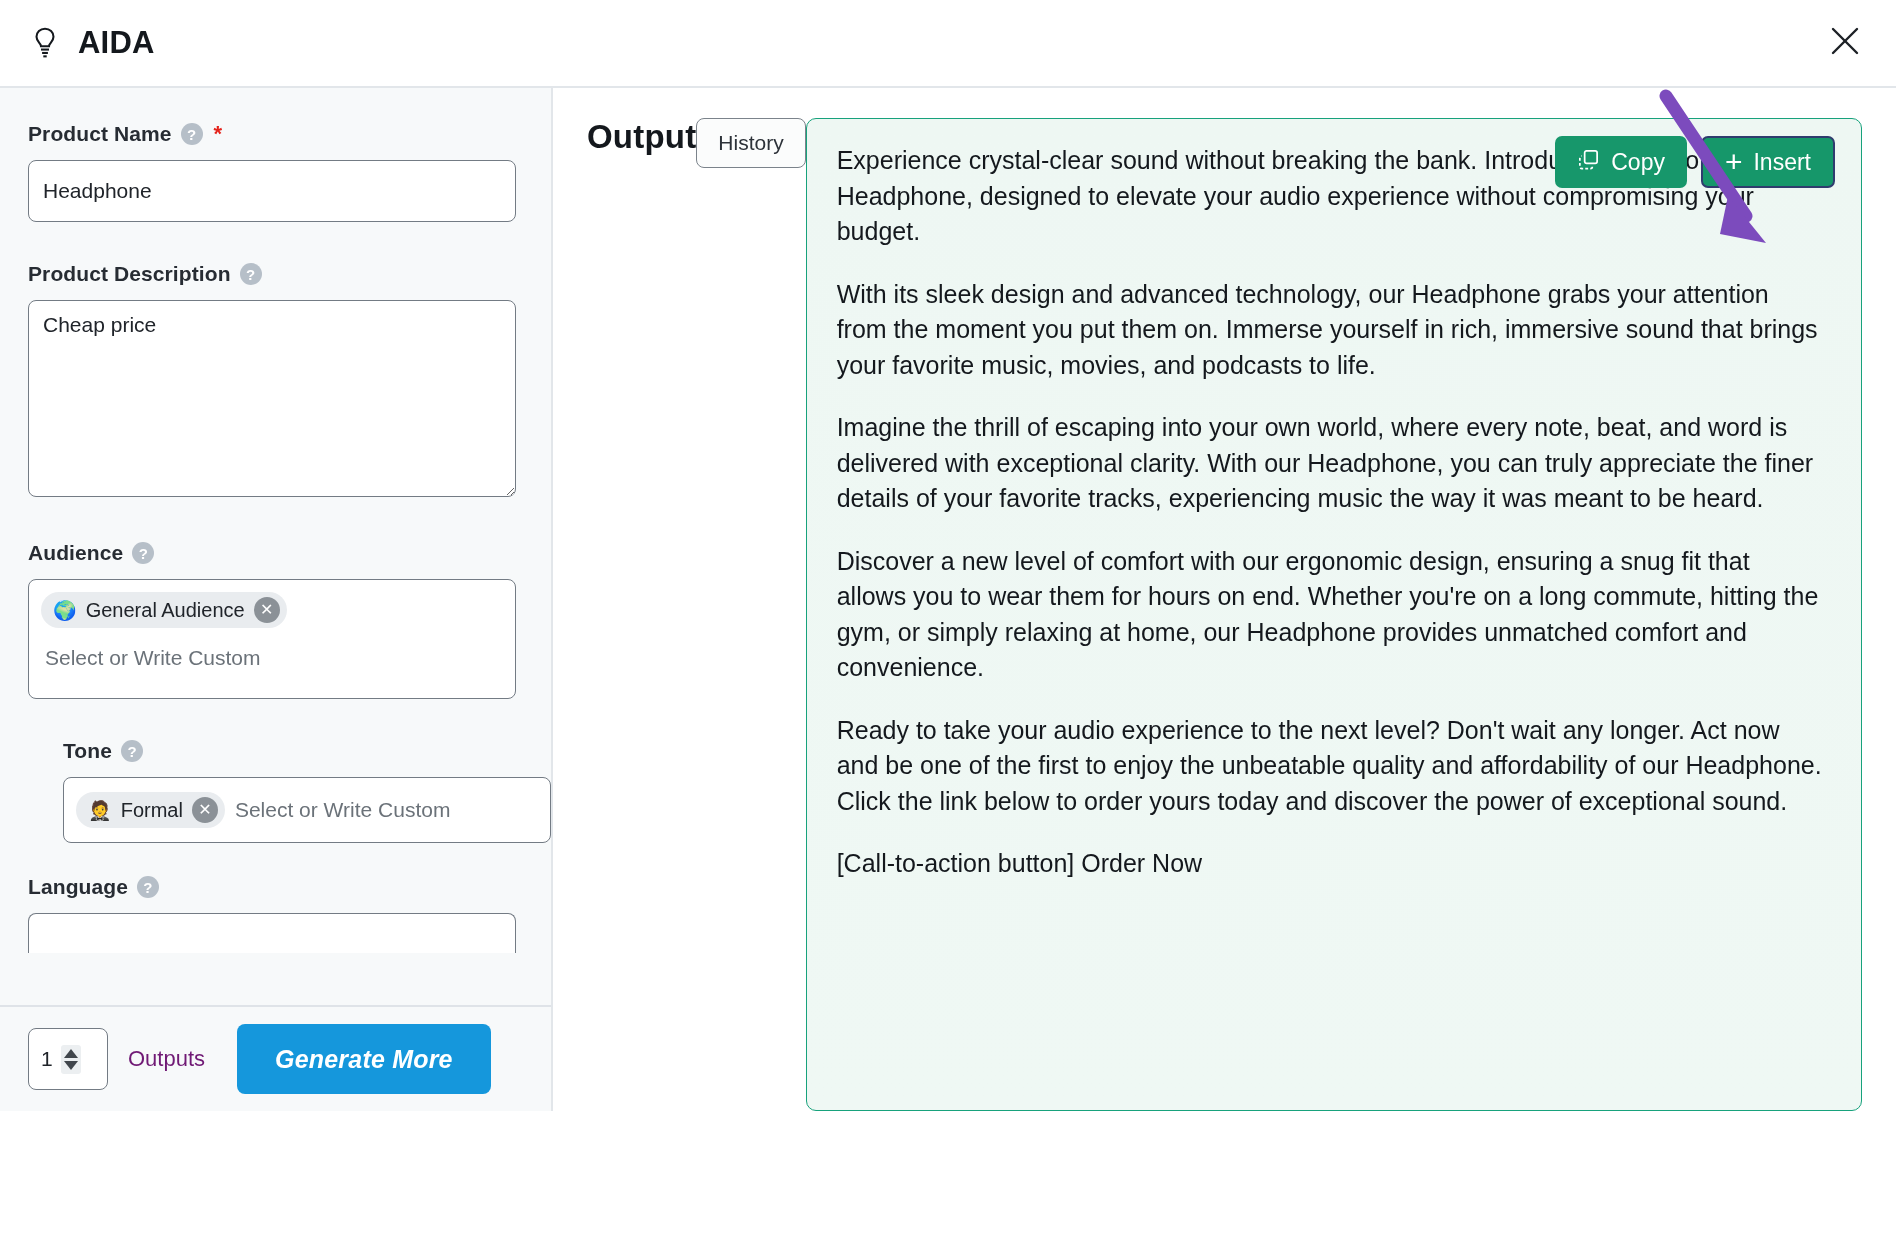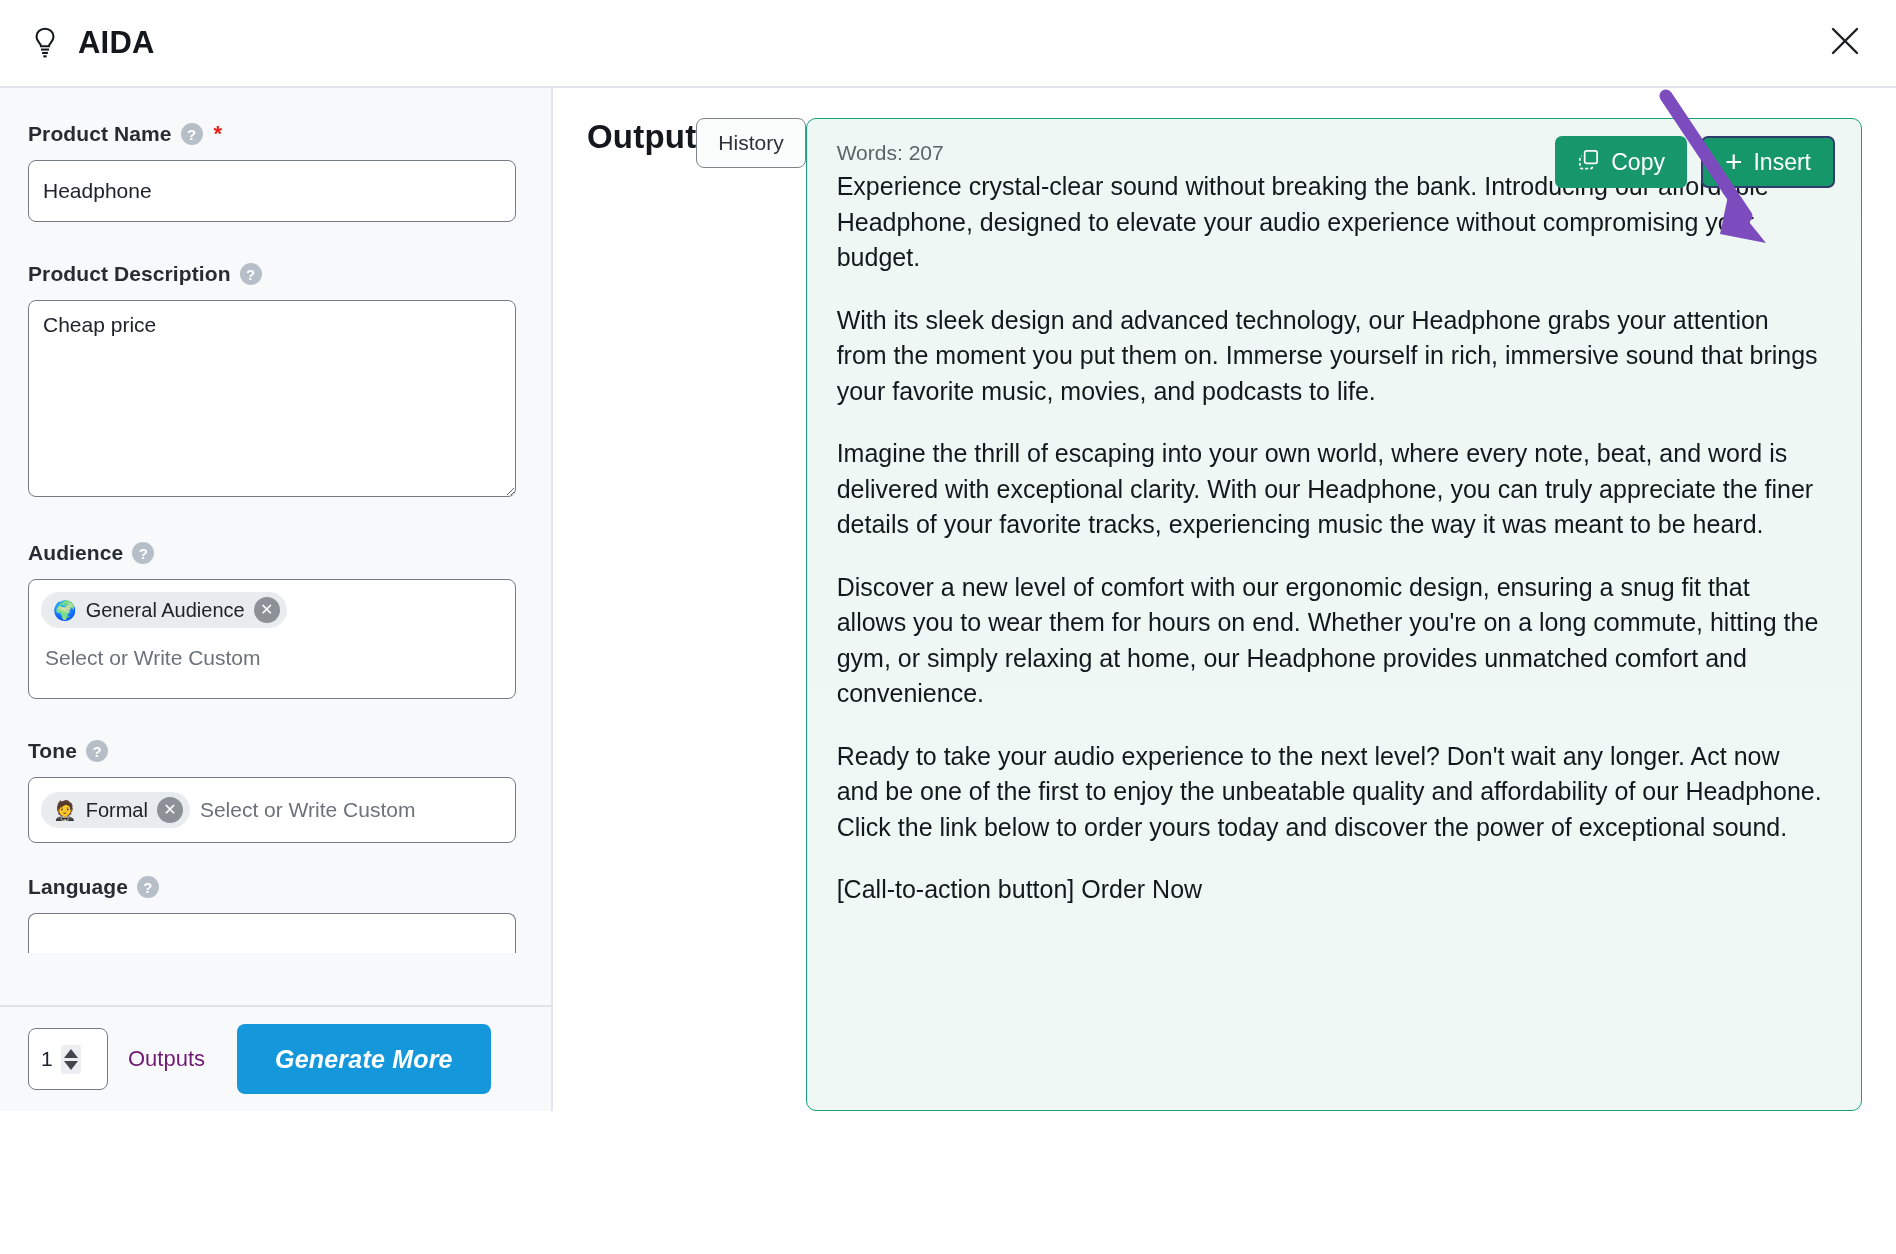--- a/index.html
+++ b/index.html
@@ -69,21 +69,21 @@
     position: relative;
     display: flex;
     flex-direction: column;
   }
   .form-scroll {
     flex: 1;
     overflow: hidden;
     padding: 34px 36px 0 28px;
   }
   .field { margin-bottom: 40px; }
-  .field.tight { margin-bottom: 32px; }
+  .field.tight { margin-bottom: 32px; margin-left: 35px; }
 
   .field-label {
     display: flex;
     align-items: center;
     gap: 9px;
     font-size: 21px;
     font-weight: bold;
     color: #272c33;
     margin-bottom: 14px;
     letter-spacing: .1px;
@@ -473,21 +473,20 @@
               </svg>
             </span>
             <span>Copy</span>
           </button>
           <button class="act-btn insert">
             <span class="plus-glyph">+</span>
             <span>Insert</span>
           </button>
         </div>
 
-        <div class="words-count">Words: 207</div>
 
         <div class="output-text">
           <p>Experience crystal-clear sound without breaking the bank. Introducing our affordable Headphone, designed to elevate your audio experience without compromising your budget.</p>
           <p>With its sleek design and advanced technology, our Headphone grabs your attention from the moment you put them on. Immerse yourself in rich, immersive sound that brings your favorite music, movies, and podcasts to life.</p>
           <p>Imagine the thrill of escaping into your own world, where every note, beat, and word is delivered with exceptional clarity. With our Headphone, you can truly appreciate the finer details of your favorite tracks, experiencing music the way it was meant to be heard.</p>
           <p>Discover a new level of comfort with our ergonomic design, ensuring a snug fit that allows you to wear them for hours on end. Whether you're on a long commute, hitting the gym, or simply relaxing at home, our Headphone provides unmatched comfort and convenience.</p>
           <p>Ready to take your audio experience to the next level? Don't wait any longer. Act now and be one of the first to enjoy the unbeatable quality and affordability of our Headphone. Click the link below to order yours today and discover the power of exceptional sound.</p>
           <p>[Call-to-action button] Order Now</p>
         </div>
       </div>

